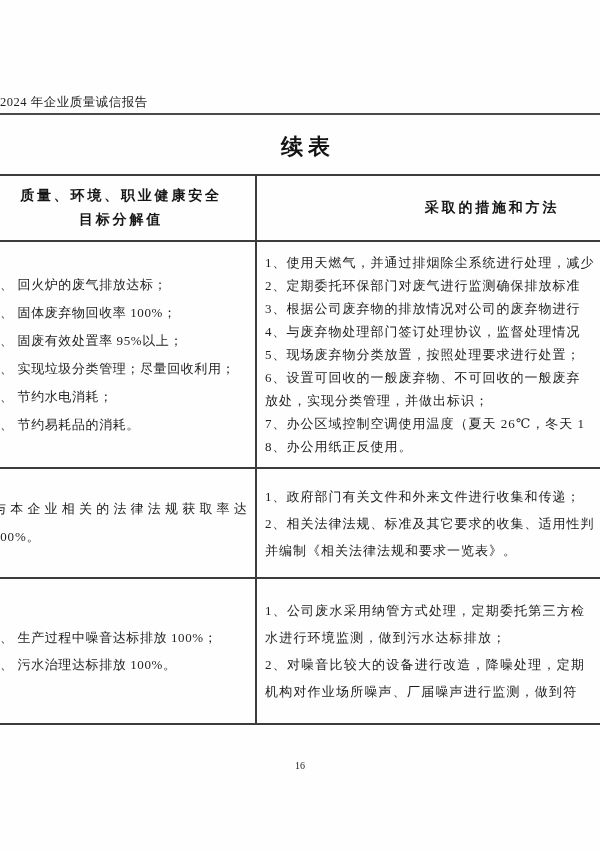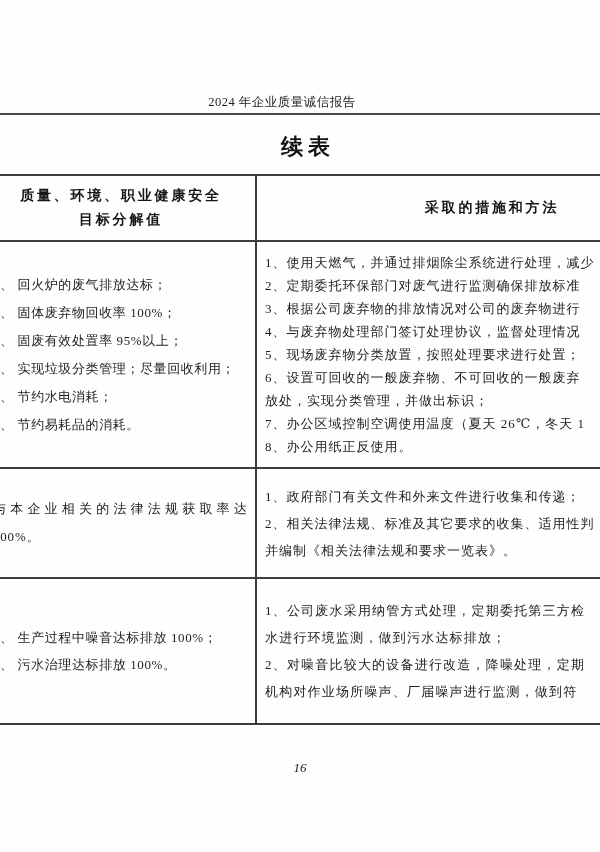--- a/index.html
+++ b/index.html
@@ -11,21 +11,20 @@
     margin: 0 auto;
     background: #fefefe;
     overflow: hidden;
     font-family: "Liberation Serif", "DejaVu Serif", serif;
     color: #1d1d1d;
   }
   .running-header {
     position: absolute;
     top: 94px; left: 0;
     width: 564px;
-    text-align: center;
     font-size: 12.5px;
     letter-spacing: 0.5px;
     color: #1e1e1e;
   }
   .header-rule {
     position: absolute;
     top: 113px; left: 0;
     width: 600px; height: 2px;
     background: #4a4a4a;
   }
@@ -92,23 +91,22 @@
   .row2 .t-left .ln  { line-height: 28px; }
   .row2 .t-left .ln.ls-wide { letter-spacing: 4.2px; }
   .row2 .t-right .ln { line-height: 27px; letter-spacing: 1px; }
   .row3 .t-left .ln  { line-height: 27px; letter-spacing: 0.6px; }
   .row3 .t-right .ln { line-height: 27px; letter-spacing: 1.2px; }
   .page-number {
     position: absolute;
     top: 760px; left: 0;
     width: 600px;
     text-align: center;
-    font-size: 13px;
+    font-size: 10px;
     color: #222;
-    font-style: italic;
   }
 </style>
 </head>
 <body>
 
 <div class="page">
 
   <div class="running-header">2024 年企业质量诚信报告</div>
 
   <div class="header-rule"></div>

